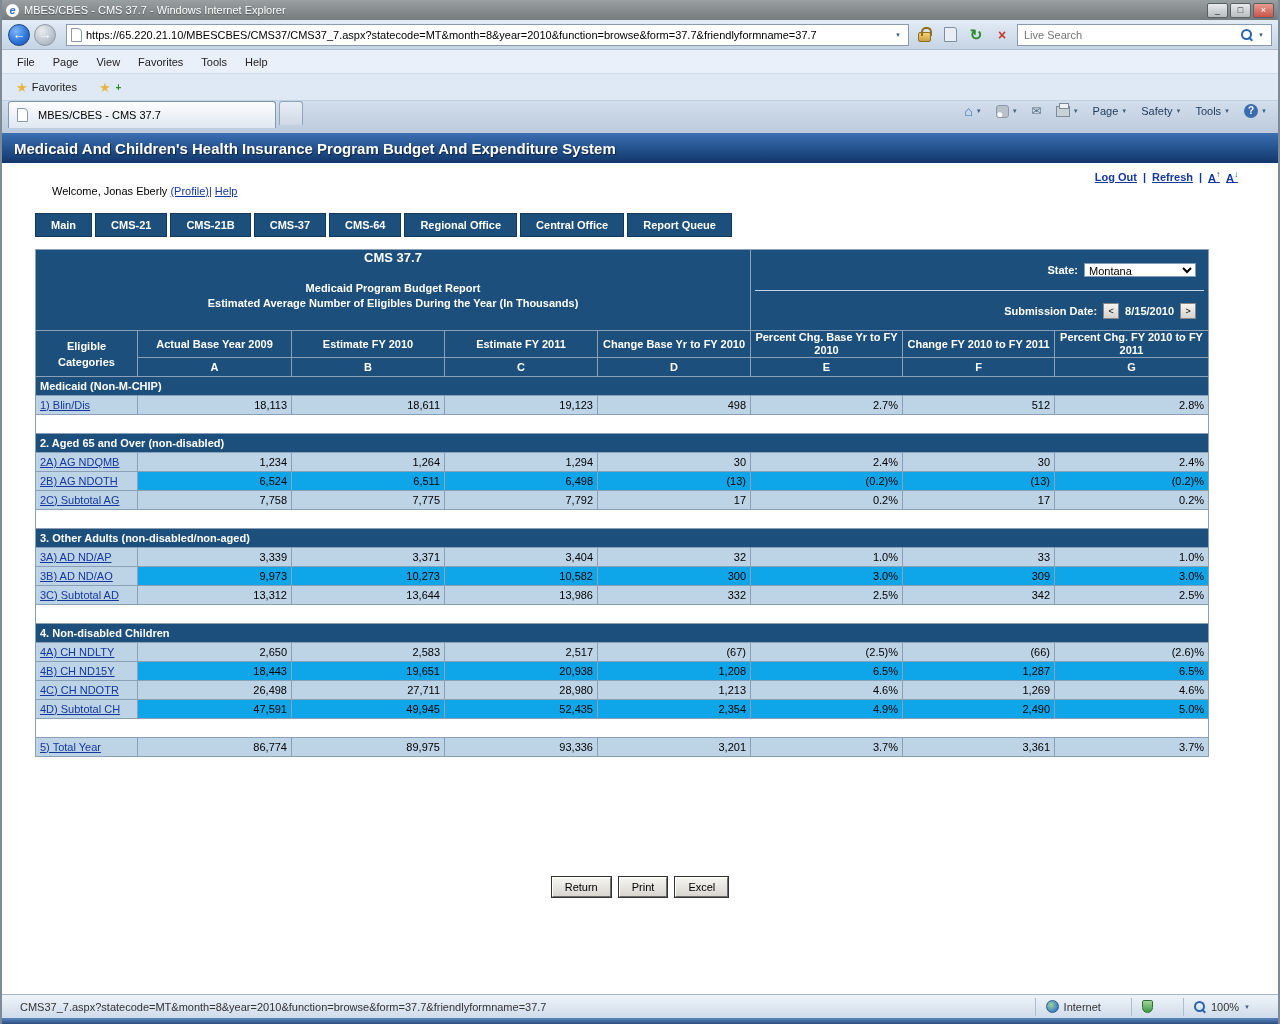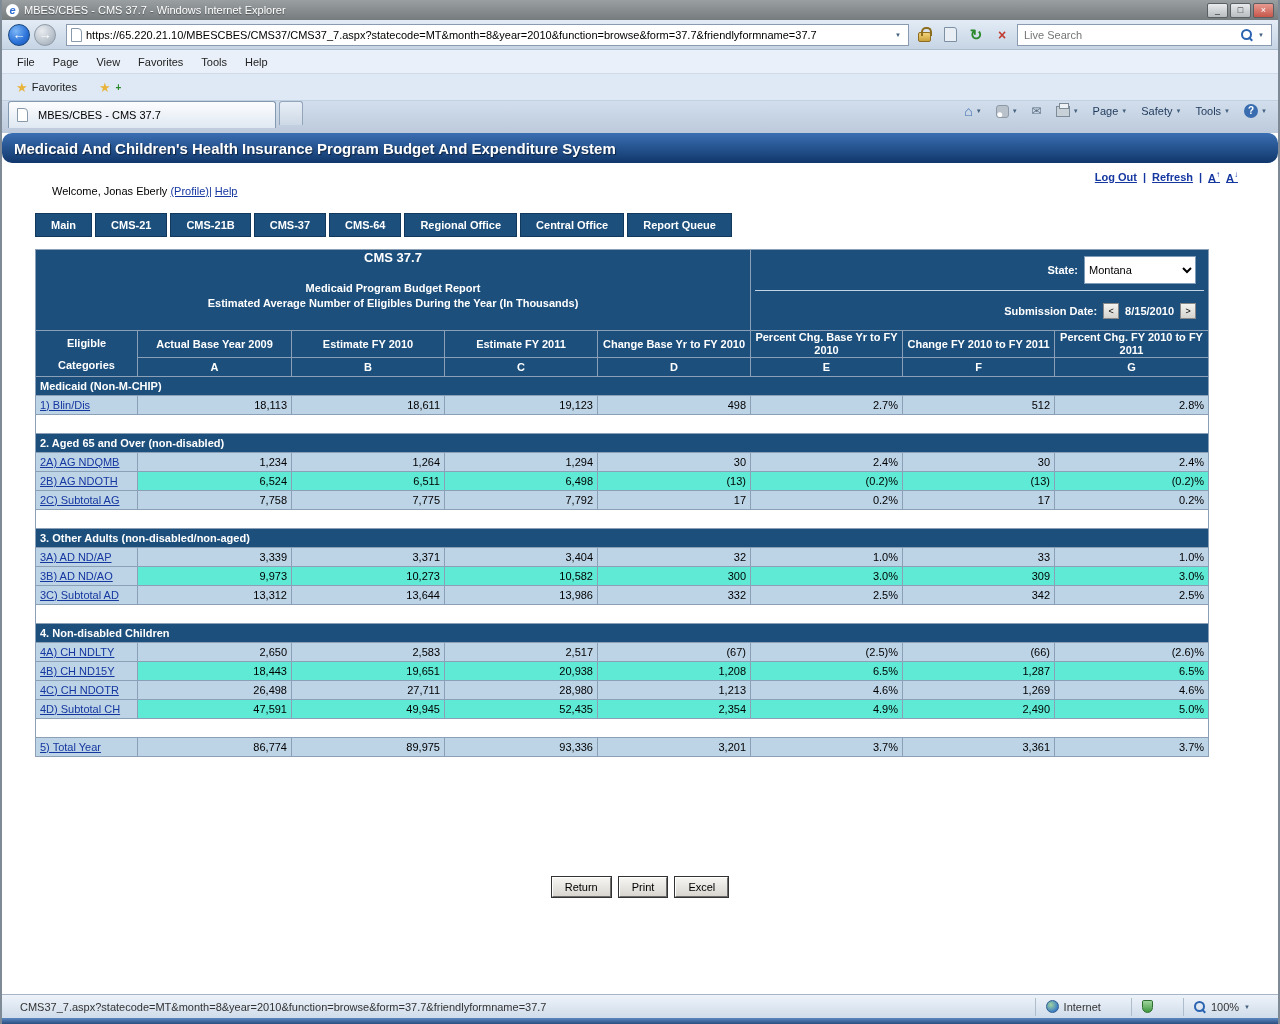--- a/index.html
+++ b/index.html
@@ -69,21 +69,21 @@
   .home-glyph { font-size: 14px; color: #3a6db0; }
   .mail-glyph { font-size: 12px; color: #5a6d80; }
   .rssicon { width: 13px; height: 13px; border-radius: 3px; background: radial-gradient(circle at 25% 80%, #fff 2px, #b9c2cb 3px); border: 1px solid #8d99a5; }
   .printicon { width: 14px; height: 11px; background: #c8d0d8; border: 1px solid #7d8a97; position: relative; }
   .printicon::before { content: ""; position: absolute; top: -4px; left: 2px; width: 8px; height: 4px; background: #eef2f6; border: 1px solid #7d8a97; }
   .helpcirc { width: 14px; height: 14px; border-radius: 50%; background: #3a6db0; color: #fff; font-weight: bold;
               text-align: center; line-height: 14px; font-size: 10px; }
 
   
   .banner { height: 30px; background: linear-gradient(#3b6fb3, #10376b); color: #fff; font-size: 15px; font-weight: bold;
-            display: flex; align-items: center; padding: 0 12px; text-shadow: 1px 1px 1px rgba(0,0,0,.5); border-radius: 10px; }
+            display: flex; align-items: center; padding: 0 12px; text-shadow: 1px 1px 1px rgba(0,0,0,.5); }
 
   
   .content { flex: 1; background: #fff; overflow: hidden; }
   .toplinks { display: flex; justify-content: flex-end; align-items: center; gap: 6px; padding: 5px 40px 0 0; height: 22px; font-weight: bold; }
   .toplinks a { color: #1537a0; text-decoration: underline; }
   .sep { color: #1537a0; }
   .fontbtn { color: #1537a0; font-weight: bold; text-decoration: none; }
   .fontbtn sup { font-size: 8px; }
   .welcome { padding-left: 50px; height: 20px; color: #000; }
   .welcome a { color: #1537a0; }
@@ -94,35 +94,35 @@
   
   table.report { border-collapse: collapse; width: 1173px; table-layout: fixed; margin: 12px 0 0 33px; font-size: 11px; }
   table.report td { border: 1px solid #8ba0b6; padding: 0 4px; height: 19px; overflow: hidden; white-space: nowrap; }
   .hdrblue { background: #1d4f7c; color: #fff; font-weight: bold; }
   .title-left { text-align: center; vertical-align: top; padding-top: 14px; height: 80px; }
   .title-left .form-name { font-size: 13px; margin-bottom: 16px; }
   .title-left div { line-height: 15px; }
   .title-right { padding: 0; vertical-align: top; height: 80px; }
   .half { height: 40px; display: flex; align-items: center; justify-content: flex-end; gap: 6px; padding-right: 8px; color: #fff; font-weight: bold; }
   .half + .half { border-top: 1px solid #c3d2e2; }
-  .state-select { width: 112px; height: 28px; font-size: 11px; font-family: "Liberation Sans", sans-serif;
+  .state-select { width: 112px; height: 14px; font-size: 11px; font-family: "Liberation Sans", sans-serif;
                   border: 1px solid #7f9db9; background: #fff; }
   .mini { width: 16px; height: 16px; font-size: 9px; line-height: 12px; border: 1px solid #888;
           background: linear-gradient(#f4f3f0, #d6d3ce); }
   .col-hdr { text-align: center; white-space: normal !important; height: 36px; vertical-align: middle; line-height: 13px; }
-  .cat-hdr { text-align: center; white-space: normal !important; vertical-align: middle; line-height: 22px; }
+  .cat-hdr { text-align: center; white-space: normal !important; vertical-align: middle; line-height: 16px; }
   .letter { text-align: center; height: 17px; }
   .section-row td { background: #1d4f7c; color: #fff; font-weight: bold; height: 18px; }
   .blank-row td { background: #fff; height: 17px; }
   .row-label { background: #bdd3e6; }
   .row-label a { color: #1537a0; text-decoration: underline; }
   .num { text-align: right; color: #000; }
   .data-row td { height: 21px; }
   .data-row.shade .num { background: #bdd3e6; }
-  .data-row.plain .num { background: #5eead4; }
+  .data-row.plain .num { background: #0ea5e9; }
 
   
   .footer-row { text-align: center; margin-top: 120px; }
   .footer-btn { min-width: 44px; padding: 3px 12px; margin: 0 4px; font-size: 11px; font-family: "Liberation Sans", sans-serif;
                 border: 1px solid #6d6d6d; border-top-color: #fff; border-left-color: #fff;
                 outline: 1px solid #333; background: linear-gradient(#f6f5f2, #d9d6d0); }
   .footer-btn:first-child { min-width: 58px; }
 
   
   .statusbar { height: 24px; background: linear-gradient(#eef3fa, #cfdcea); border-top: 1px solid #a6b6c6;

